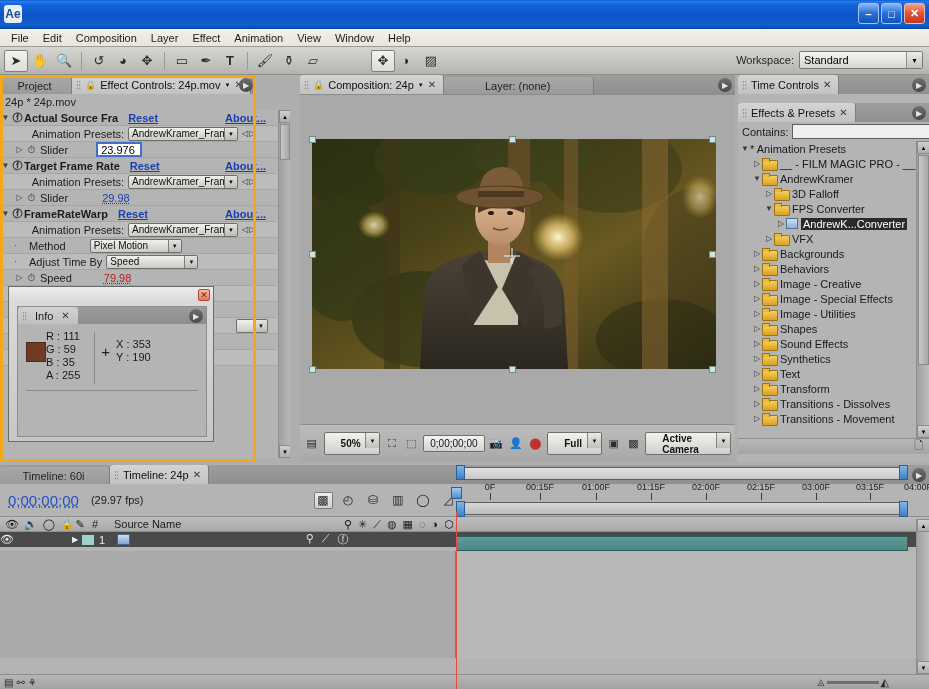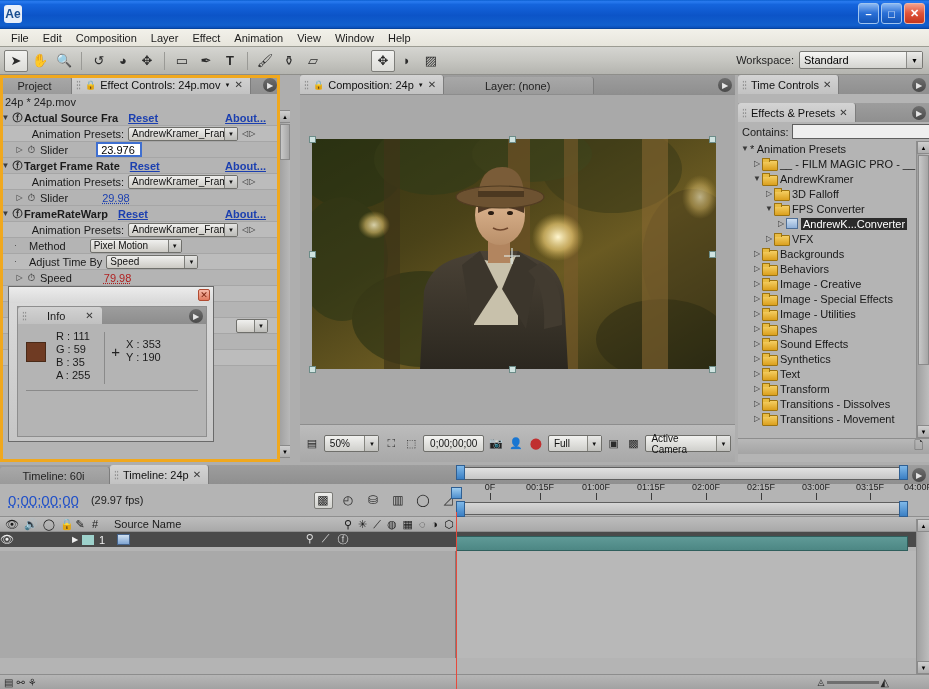--- a/index.html
+++ b/index.html
@@ -103,21 +103,21 @@
     background-size: 2.5px 3.4px; opacity: .85; }
   .tab-x { font-size: 10px; color: #3a3a3a; cursor: default; }
   .panel-menu-btn {
     position: absolute; right: 3px; bottom: 2px; width: 14px; height: 14px;
     border-radius: 50%; background: linear-gradient(180deg,#6e6e6e,#4a4a4a);
     color:#e6e6e6; font-size: 8px; display:flex; align-items:center; justify-content:center;
     cursor: default;
   }
 
   
-  #fx-panel { left: 0; top: 75px; width: 280px; height: 387px; }
+  #fx-panel { left: 0; top: 75px; width: 256px; height: 387px; }
   #fx-panel .outline { position: absolute; inset: 0; border: 3px solid #f0a81e; pointer-events: none; z-index: 5; }
   #fx-tabbar { position: relative; }
   .fx-path { height: 16px; background: #b4b4b4; display: flex; align-items: center;
     padding-left: 5px; font-size: 11px; color: #222; }
   .fx-rows { position: relative; width: 290px; height: 348px; overflow: hidden; background: #b4b4b4; }
   .fxrow { height: 16px; display: flex; align-items: center; font-size: 11px; color: #1b1b1b;
     border-bottom: 1px solid #a6a6a6; }
   .fxrow.alt { background: #bcbcbc; }
   .fxrow.hdr { background: #b4b4b4; font-weight: bold; }
   .tri { width: 11px; text-align: center; font-size: 8px; color: #3d3d3d; cursor: default; }
@@ -155,40 +155,40 @@
   .float-chrome { position:absolute; inset:0; background: linear-gradient(180deg,#dcdcdc,#c6c6c6);
     border: 1px solid #6a6a6a; }
   .float-title { height: 16px; background: linear-gradient(180deg,#ececec,#d8d8d8);
     display:flex; align-items:center; justify-content:flex-end; padding-right:3px;}
   .float-close { width:12px; height:12px; background: linear-gradient(180deg,#f6b9a8,#e17a5f);
     border:1px solid #b04a30; border-radius:2px; color:#7a2410; font-size:9px;
     display:flex; align-items:center; justify-content:center; cursor: default;}
   .info-inner { position:absolute; left:8px; top:19px; width:190px; height:131px; background:#b4b4b4;
     border:1px solid #8e8e8e; }
   .info-tabbar { height:17px; background: linear-gradient(180deg,#9d9d9d,#8d8d8d); display:flex; align-items:flex-end; position:relative;}
-  .info-tab { height:17px; display:flex; align-items:center; gap:20px; padding:0 8px 0 4px;
+  .info-tab { height:17px; display:flex; align-items:center; gap:8px; padding:0 8px 0 4px;
     background: linear-gradient(180deg,#d2d2d2,#c0c0c0); font-size:11px; color:#1a1a1a;
     border-top-left-radius:3px; border-top-right-radius:3px;}
   .info-body { position:relative; padding:6px 0 0 0; }
   .swatch { width:20px; height:20px; background:#6f3b23; border:1px solid #4a2a18; }
   .rgba { font-size: 11px; color: #1b1b1b; line-height: 13px; }
   .vdiv { width:1px; height:52px; background:#8a8a8a; }
   .hdiv { height:1px; background:#8a8a8a; margin: 6px 8px 0 8px; }
 
   
   #comp-panel { left: 300px; top: 75px; width: 435px; height: 387px; }
   .comp-stage { position: relative; width: 435px; height: 330px; background: #a9a9a9;
      border-top: 1px solid #8d8d8d; }
   .comp-img { position: absolute; left: 12px; top: 44px; width: 404px; height: 230px; overflow: hidden; }
   .handle { position:absolute; width:7px; height:7px; background:#cfe3e0; border:1px solid #6c8c88; }
   .comp-footer { height: 38px; background: linear-gradient(180deg,#bcbcbc,#a8a8a8);
     border-top:1px solid #8d8d8d; display:flex; align-items:center; gap:4px; padding:0 4px; }
-  .cf-select { height:17px; background: linear-gradient(180deg,#f2f2f0,#cfcfcb);
+  .cf-select { height:23px; background: linear-gradient(180deg,#f2f2f0,#cfcfcb);
     border:1px solid #6f6f6b; border-radius:2px; font-size:10px; display:flex;
-    align-items:center; padding:0 16px 0 5px; position:relative; color:#111;}
+    align-items:center; padding:0 16px 0 16px; position:relative; color:#111;font-weight:bold;}
   .cf-select .carr { position:absolute; right:0; top:0; width:14px; height:15px;
     background: linear-gradient(180deg,#e8e8e6,#c0c0bc); border-left:1px solid #85857f;
     display:flex; align-items:center; justify-content:center; font-size:6px;}
   .cf-ico { width:18px; height:17px; display:flex; align-items:center; justify-content:center;
     font-size:11px; color:#2b2b2b; }
   .cf-time { height:17px; background: linear-gradient(180deg,#f4f4f2,#d2d2ce);
     border:1px solid #6f6f6b; border-radius:2px; font-size:10px; color:#111;
     display:flex; align-items:center; padding:0 6px; }
 
   
@@ -449,21 +449,21 @@
           <div class="info-tab">
             <span class="grip"></span>
             <span>Info</span>
             <span class="tab-x">✕</span>
           </div>
           <div class="panel-menu-btn" style="bottom:1px;">▶</div>
         </div>
         <div class="info-body">
           <div style="display:flex;align-items:flex-start;padding-left:8px;">
             <div class="swatch" style="margin-top:12px;"></div>
-            <div class="rgba" style="margin-left:10px;">
+            <div class="rgba" style="">
               <div><span>R :</span>
                    <span>111</span></div>
               <div><span>G :</span>
                    <span>59</span></div>
               <div><span>B :</span>
                    <span>35</span></div>
               <div><span>A :</span>
                    <span>255</span></div>
             </div>
             <div class="vdiv" style="margin-left:14px;margin-top:2px;"></div>

